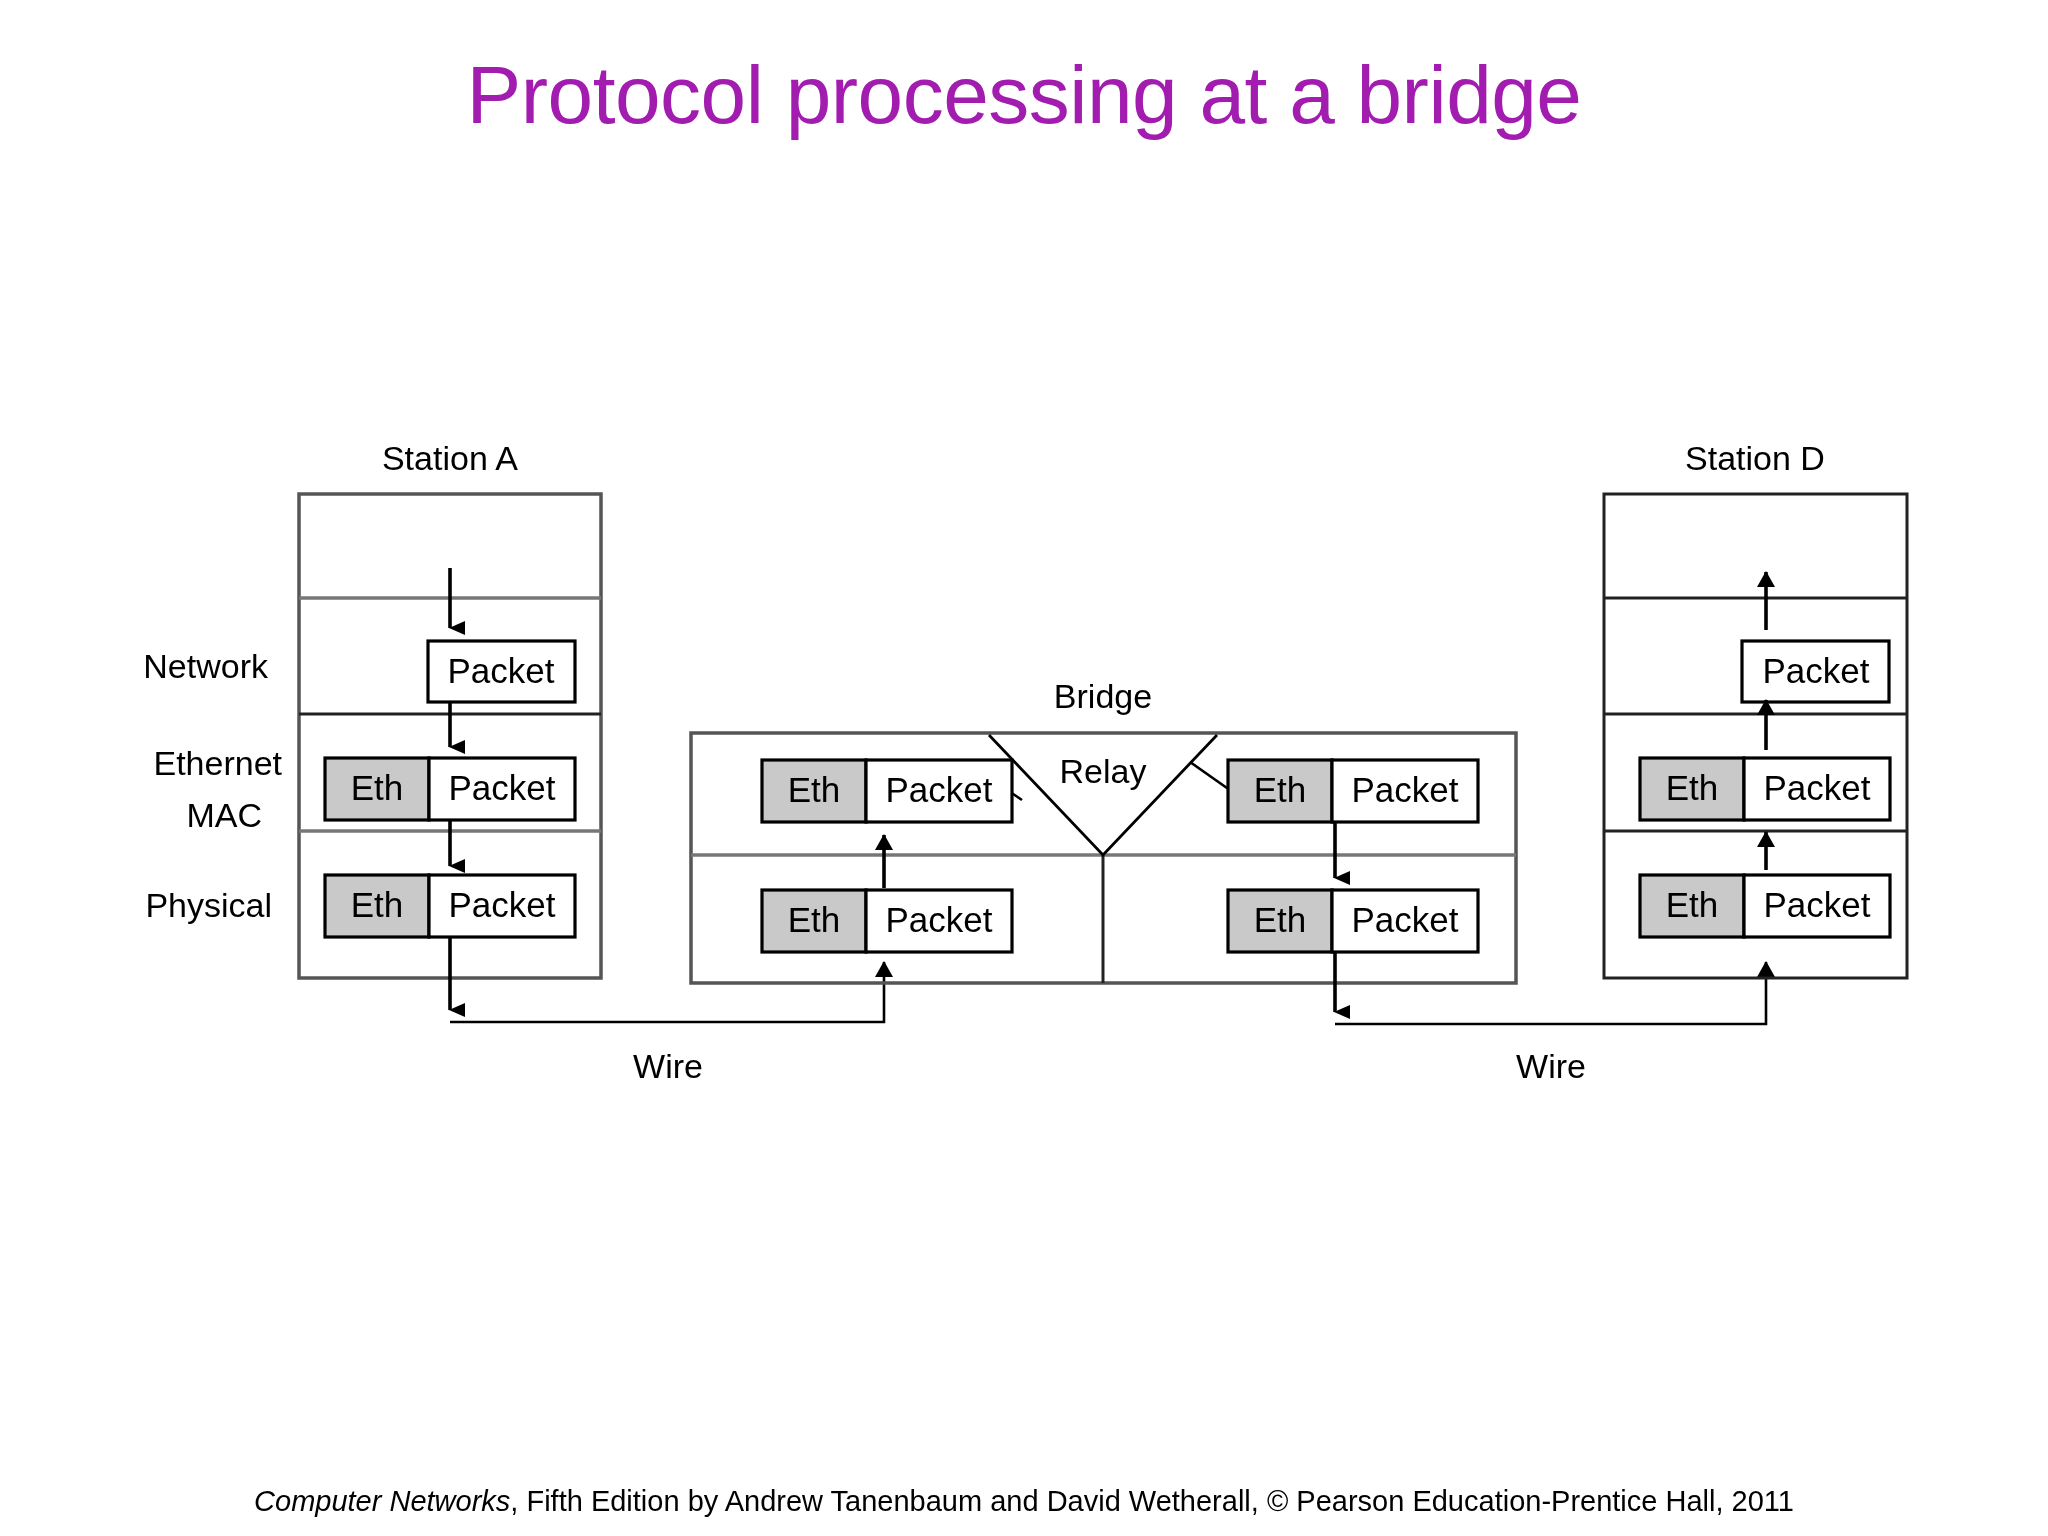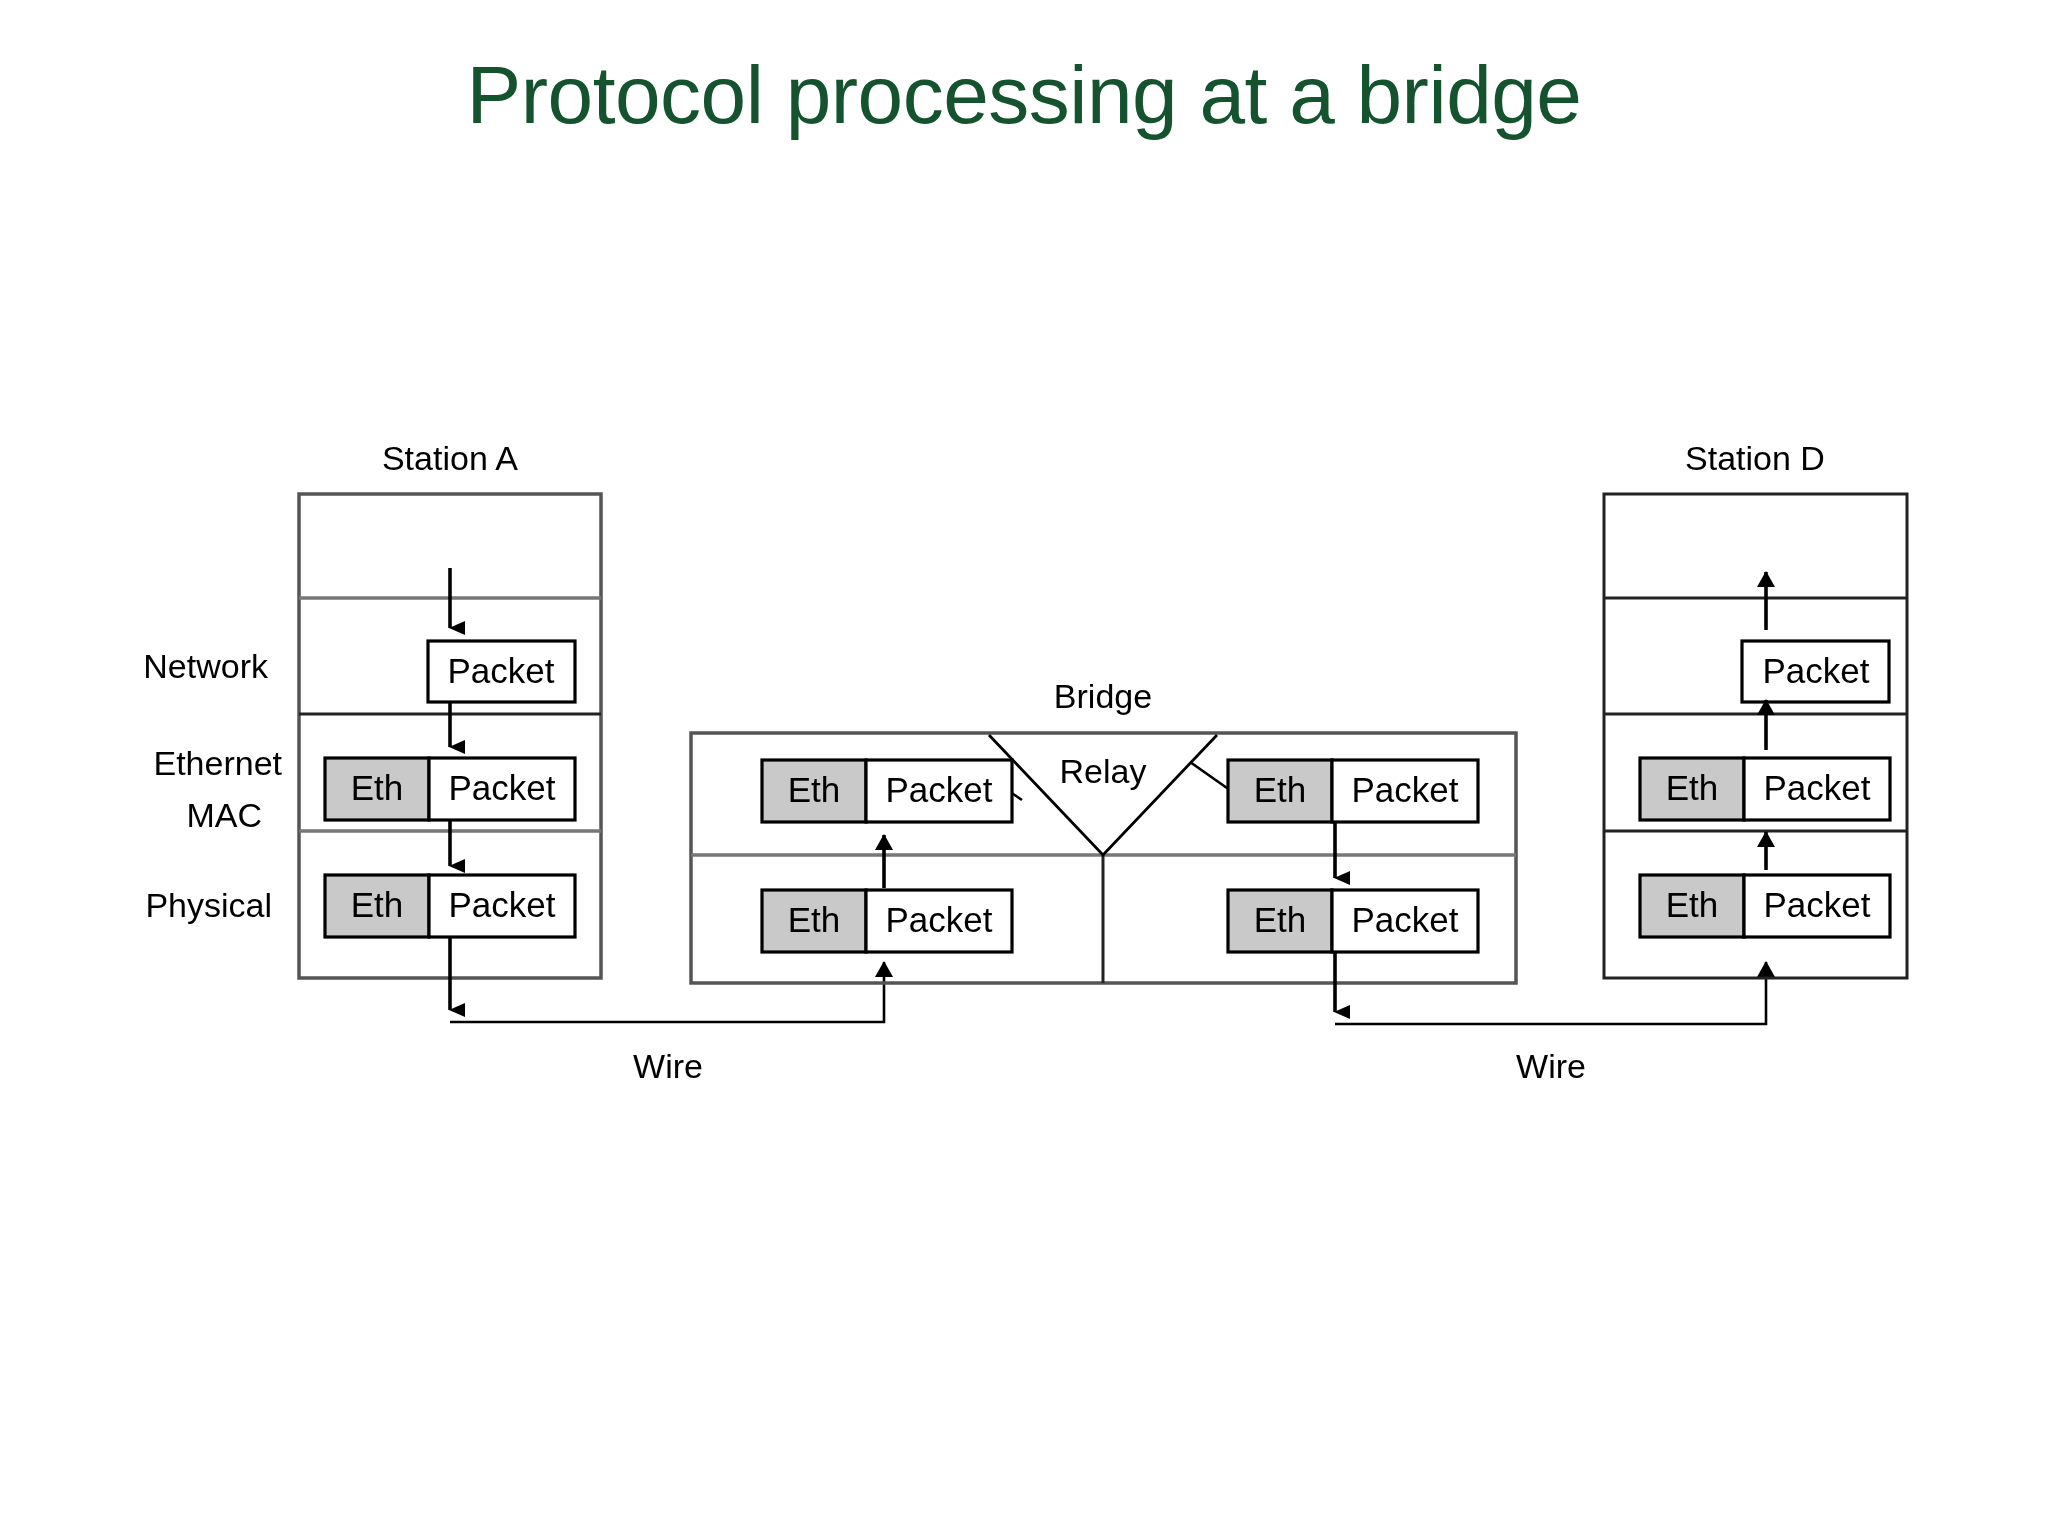--- a/index.html
+++ b/index.html
@@ -18,21 +18,21 @@
     position: absolute;
     inset: 0;
     background: #ffffff;
   }
   #slide-title {
     position: absolute;
     top: 52px;
     left: 0;
     width: 2048px;
     text-align: center;
-    color: #14532d;
+    color: #a21caf;
     font-size: 82px;
     font-family: "Liberation Sans", sans-serif;
     font-weight: normal;
     letter-spacing: -0.5px;
     line-height: 1.05;
     white-space: nowrap;
   }
   #figure {
     position: absolute;
     left: 0;
@@ -274,14 +274,15 @@
           <rect class="ethbox" x="1640" y="875" width="104" height="62"></rect>
           <text class="lbl-box" x="1692" y="917" text-anchor="middle">Eth</text>
           <rect class="pktbox" x="1744" y="875" width="146" height="62"></rect>
           <text class="lbl-box" x="1817" y="917" text-anchor="middle">Packet</text>
         </g>
       </g>
 
     </svg>
   </div>
 
+  <div id="footer"><span class="ital">Computer Networks</span><span>, Fifth Edition by Andrew Tanenbaum and David Wetherall, © Pearson Education-Prentice Hall, 2011</span></div>
 
 </div>
 
 </body></html>

